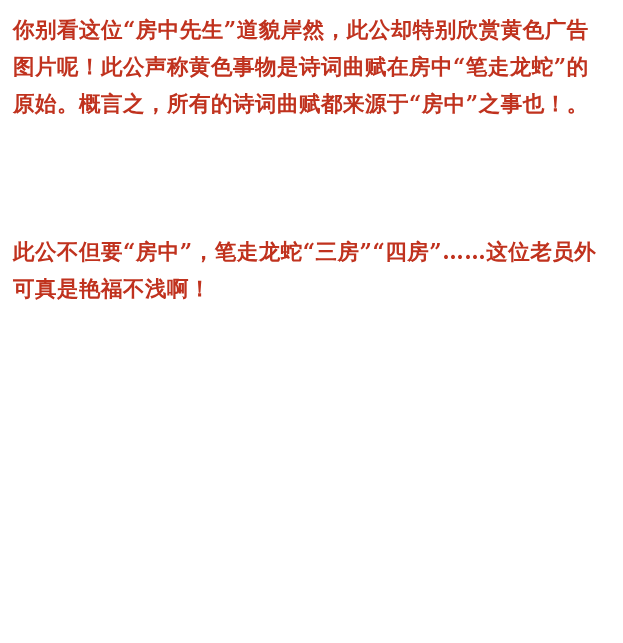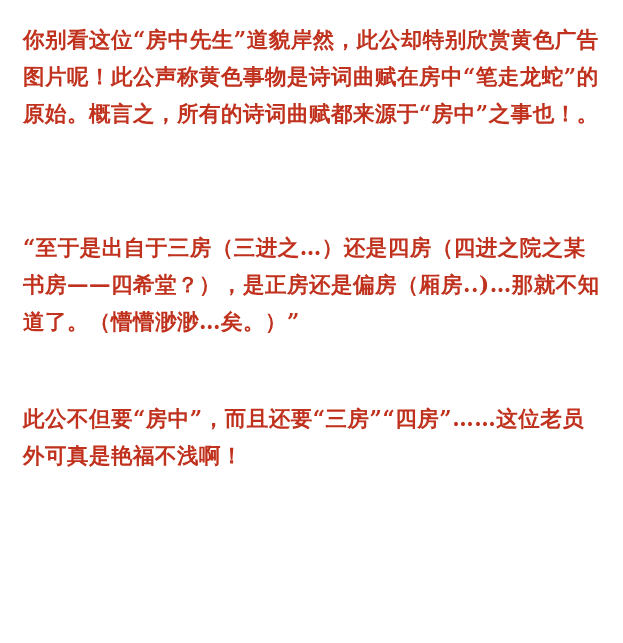--- a/index.html
+++ b/index.html
@@ -21,21 +21,21 @@
     overflow: hidden;
   }
   .para {
     color: #c0321e;
     font-family: "DejaVu Serif", serif;
     font-weight: bold;
     font-size: 21.5px;
     line-height: 37px;
     letter-spacing: 0.5px;
     text-align: left;
-    margin: 13px;
+    margin: 3px;
     white-space: normal;
   }
   .spacer {
     height: 37px;
   }
   .spacer-small {
     height: 34px;
   }
 </style>
 </head>
@@ -43,19 +43,18 @@
 
 <div class="page">
 
   <p class="para">你别看这位“房中先生”道貌岸然，此公却特别欣赏黄色广告图片呢！此公声称黄色事物是诗词曲赋在房中“笔走龙蛇”的原始。概言之，所有的诗词曲赋都来源于“房中”之事也！。</p>
 
   <div class="spacer"></div>
 
 
   <div class="spacer-small"></div>
 
-  <p class="para">“至于是出自于三房（三进之…）还是四房（四进之院之某书房——四希堂？），是正房还是偏房（厢房..)…那就不知道了。（懵懵渺渺…矣。）”</p>
 
   <div class="spacer-small"></div>
 
-  <p class="para">此公不但要“房中”，而且还要“三房”“四房”……这位老员外可真是艳福不浅啊！</p>
+  <p class="para">此公不但要“房中”，笔走龙蛇“三房”“四房”……这位老员外可真是艳福不浅啊！</p>
 
 </div>
 
 </body></html>

